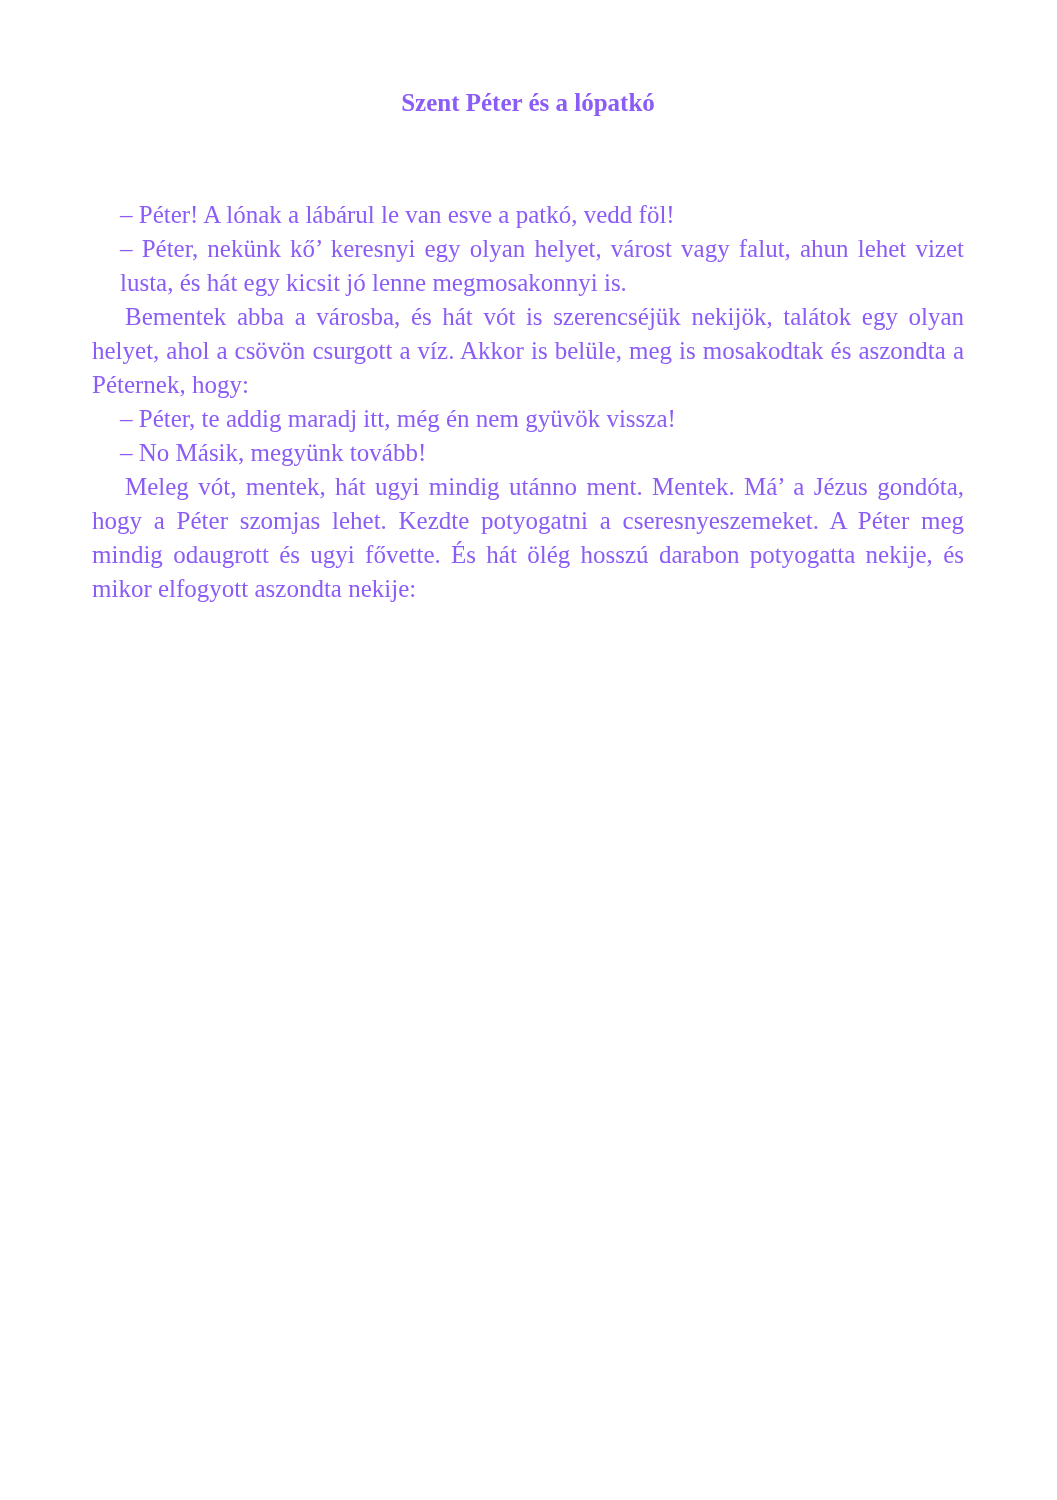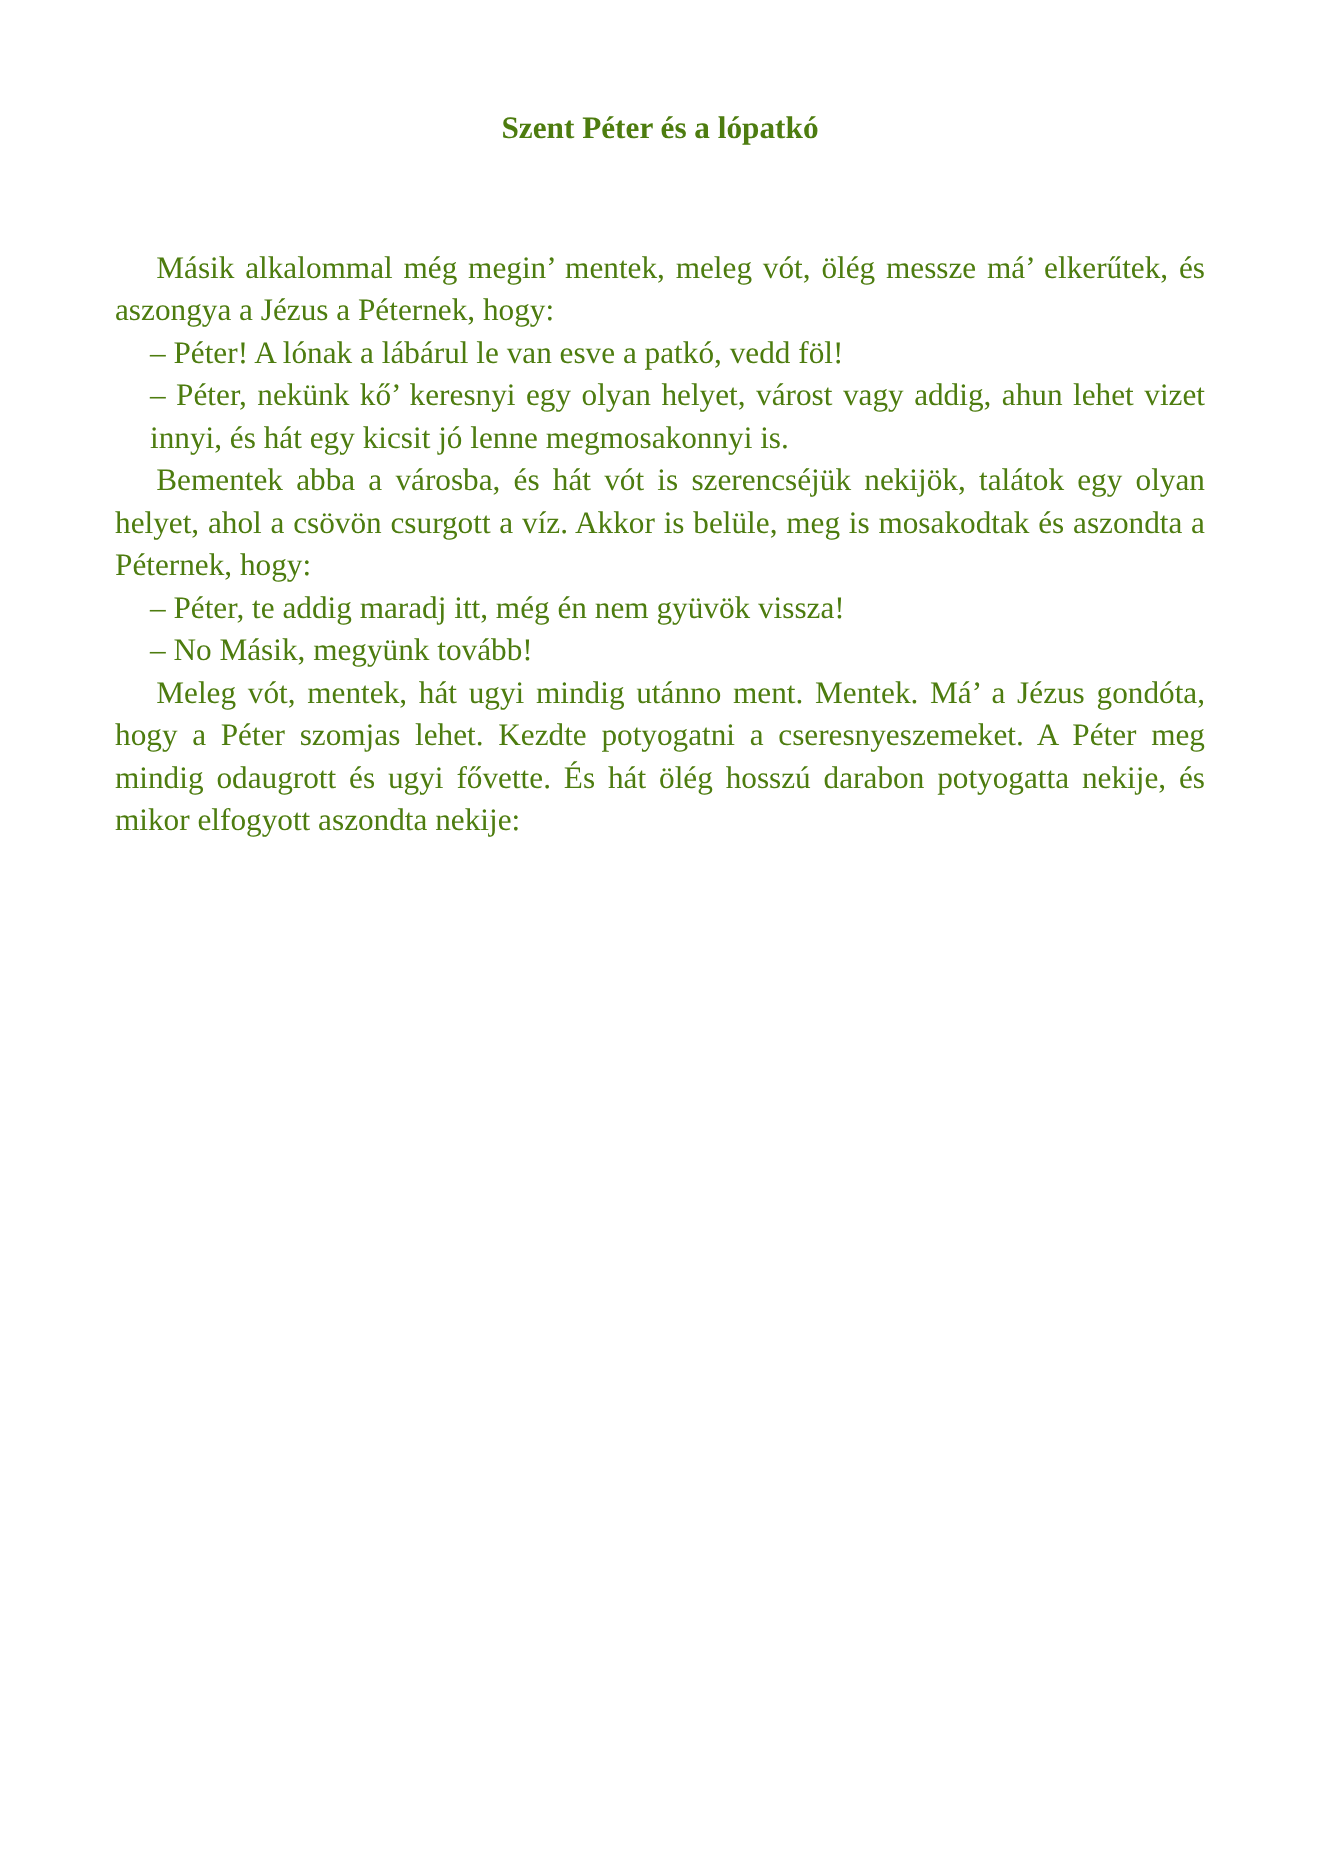--- a/index.html
+++ b/index.html
@@ -6,21 +6,21 @@
     margin: 0;
     padding: 0;
     background: #ffffff;
   }
   .page {
     position: relative;
     width: 1057px;
     height: 1500px;
     box-sizing: border-box;
     background: #ffffff;
-    color: #4d7c0f;
+    color: #8b5cf6;
     font-family: "Liberation Serif", "DejaVu Serif", serif;
     font-size: 25px;
     line-height: 34px;
     padding: 86px 93px 0 92px;
     overflow: hidden;
   }
   .title {
     font-size: 25px;
     line-height: 34px;
     font-weight: bold;
@@ -39,20 +39,19 @@
     text-indent: 0;
     margin-left: 28px;
   }
 </style>
 </head>
 <body>
 
 <div class="page">
   <h1 class="title">Szent Péter és a lópatkó</h1>
 
-  <p class="para narrative">Másik alkalommal még megin’ mentek, meleg vót, ölég messze má’ elkerűtek, és aszongya a Jézus a Péternek, hogy:</p>
   <p class="para dialogue">– Péter! A lónak a lábárul le van esve a patkó, vedd föl!</p>
-  <p class="para dialogue">– Péter, nekünk kő’ keresnyi egy olyan helyet, várost vagy addig, ahun lehet vizet innyi, és hát egy kicsit jó lenne megmosakonnyi is.</p>
+  <p class="para dialogue">– Péter, nekünk kő’ keresnyi egy olyan helyet, várost vagy falut, ahun lehet vizet lusta, és hát egy kicsit jó lenne megmosakonnyi is.</p>
   <p class="para narrative">Bementek abba a városba, és hát vót is szerencséjük nekijök, talátok egy olyan helyet, ahol a csövön csurgott a víz. Akkor is belüle, meg is mosakodtak és aszondta a Péternek, hogy:</p>
   <p class="para dialogue">– Péter, te addig maradj itt, még én nem gyüvök vissza!</p>
   <p class="para dialogue">– No Másik, megyünk tovább!</p>
   <p class="para narrative">Meleg vót, mentek, hát ugyi mindig utánno ment. Mentek. Má’ a Jézus gondóta, hogy a Péter szomjas lehet. Kezdte potyogatni a cseresnyeszemeket. A Péter meg mindig odaugrott és ugyi fővette. És hát ölég hosszú darabon potyogatta nekije, és mikor elfogyott aszondta nekije:</p>
 </div>
 
 </body></html>

